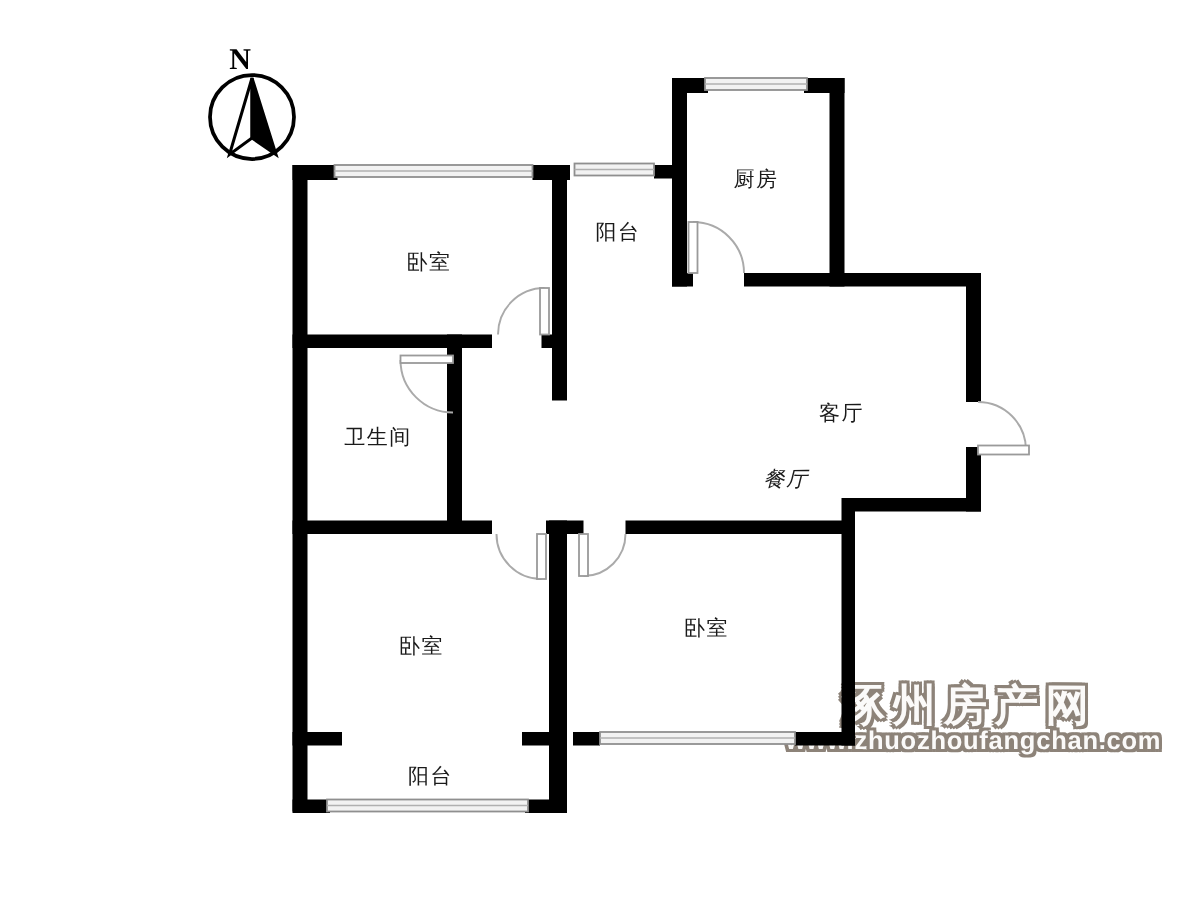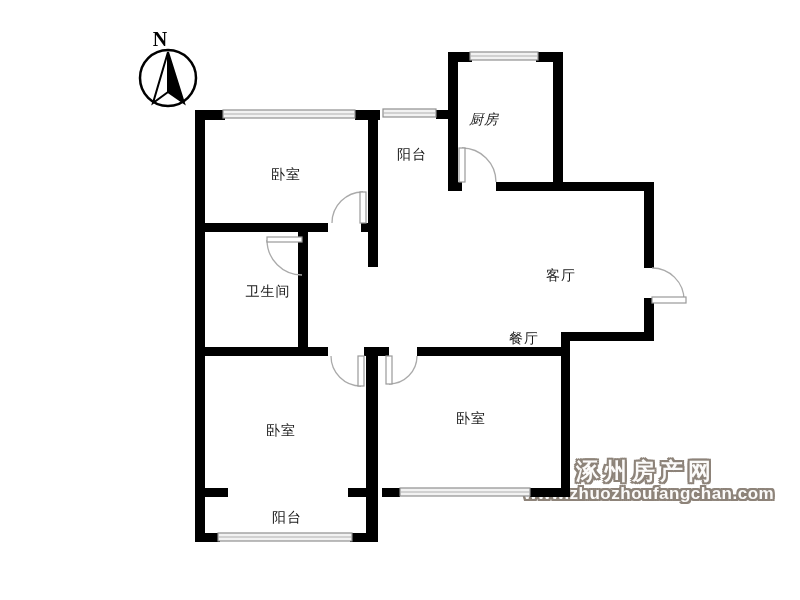--- a/index.html
+++ b/index.html
@@ -38,21 +38,21 @@
     white-space: nowrap;
     z-index: 1;
     text-shadow:
       -2px -2px 0 #8d8379,  0 -2px 0 #8d8379,  2px -2px 0 #8d8379,
       -2px  0   0 #8d8379,                      2px  0   0 #8d8379,
       -2px  2px 0 #8d8379,  0  2px 0 #8d8379,  2px  2px 0 #8d8379;
   }
   #watermark-name {
     left: 646px;
     top: 471px;
-    font-size: 23px;
+    font-size: 29px;
     letter-spacing: 5px;
   }
   #watermark-url {
     left: 649px;
     top: 494px;
     font-size: 17px;
     letter-spacing: 0.5px;
   }
   .wall { fill: #000000; }
   .window-rect { fill: #f2f2f2; stroke: #8f8f8f; stroke-width: 1.2; }
@@ -170,21 +170,21 @@
     <g>
       <text x="160" y="46" text-anchor="middle" font-family="Liberation Serif, DejaVu Serif, serif" font-size="20" font-weight="bold" fill="#000000">N</text>
       <circle cx="168" cy="78" r="28" fill="none" stroke="#000000" stroke-width="2.5"></circle>
       <polygon points="168,52 153,103 168,92" fill="#ffffff" stroke="#000000" stroke-width="2"></polygon>
       <polygon points="168,52 168,92 184,103" fill="#000000" stroke="#000000" stroke-width="2"></polygon>
     </g>
   </svg>
 
   <div class="room-label" style="left:286px; top:175px;">卧室</div>
   <div class="room-label" style="left:412px; top:155px;">阳台</div>
-  <div class="room-label" style="left:484px; top:120px;font-style:italic;">厨房</div>
+  <div class="room-label" style="left:504px; top:120px;">厨房</div>
   <div class="room-label" style="left:561px; top:244px;margin-top:32px;">客厅</div>
-  <div class="room-label" style="left:268px; top:292px;text-align:right;">卫生间</div>
-  <div class="room-label" style="left:524px; top:339px;">餐厅</div>
+  <div class="room-label" style="left:252px; top:292px;text-align:right;">卫生间</div>
+  <div class="room-label" style="left:524px; top:320px;font-style:italic;">餐厅</div>
   <div class="room-label" style="left:281px; top:431px;">卧室</div>
   <div class="room-label" style="left:471px; top:419px;">卧室</div>
   <div class="room-label" style="left:287px; top:518px;">阳台</div>
 
 </div>
 
 </body></html>

